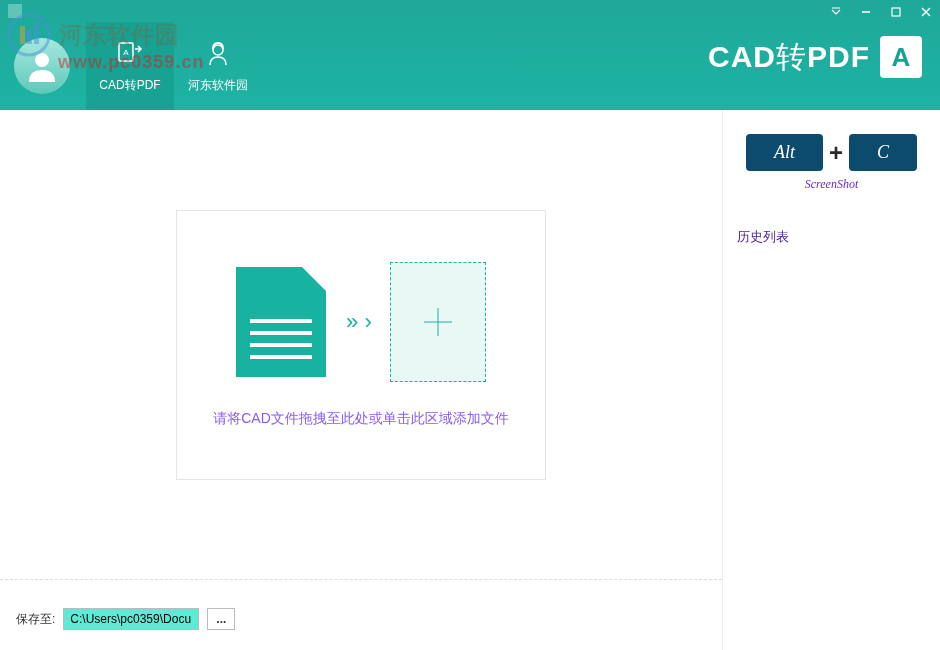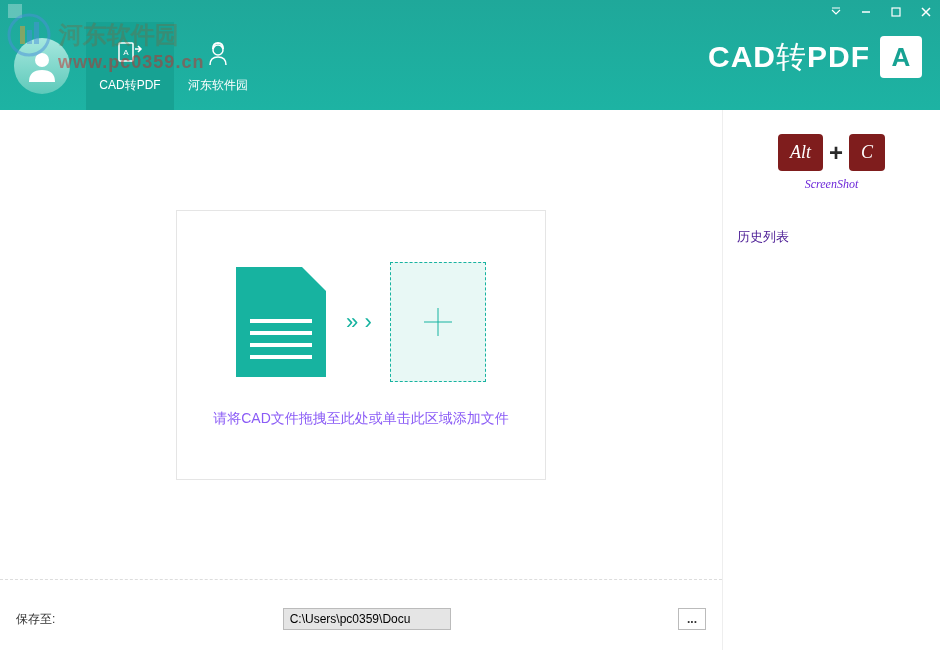--- a/index.html
+++ b/index.html
@@ -44,29 +44,29 @@
     .file-icon { width: 90px; height: 110px; background: #17b3a0; position: relative; }
     .file-icon::before { content: ''; position: absolute; top: 0; right: 0; width: 0; height: 0; border-left: 24px solid transparent; border-top: 24px solid #fff; }
     .file-icon::after { content: ''; position: absolute; top: 0; right: 0; width: 0; height: 0; border-left: 24px solid transparent; border-top: 24px solid rgba(0,0,0,0); }
     .file-lines { position: absolute; bottom: 18px; left: 14px; right: 14px; }
     .file-lines div { height: 4px; background: #fff; margin-top: 8px; }
     .arrows { color: #17b3a0; font-size: 22px; letter-spacing: -2px; }
     .plus-box { width: 96px; height: 120px; border: 1px dashed #17b3a0; background: #e8f8f5; display: flex; align-items: center; justify-content: center; }
     .plus-box svg { width: 44px; height: 44px; stroke: #17b3a0; stroke-width: 1; }
     .drop-hint { color: #8b5cf6; font-size: 14px; }
     
-    .footer { border-top: 1px dashed #ddd; padding: 28px 16px 20px; display: flex; align-items: center; gap: 8px; font-size: 12px; justify-content: space-between; }
+    .footer { border-top: 1px dashed #ddd; padding: 28px 16px 20px; display: flex; align-items: center; gap: 8px; font-size: 12px; }
     .footer-label { color: #333; }
-    .path-input { width: 168px; height: 22px; border: 1px solid #bbb; padding: 0 6px; font-size: 12px; background: #e5e5e5; }
+    .path-input { width: 136px; height: 22px; border: 1px solid #bbb; padding: 0 6px; font-size: 12px; background: #5eead4; }
     .browse-btn { width: 28px; height: 22px; border: 1px solid #bbb; background: #fff; cursor: pointer; display: flex; align-items: center; justify-content: center; font-weight: bold; color: #333; }
     
     .side-panel { width: 218px; border-left: 1px solid #eee; padding: 24px 14px; }
     .promo { display: flex; flex-direction: column; align-items: center; margin-bottom: 36px; }
     .promo-keys { display: flex; align-items: center; gap: 6px; }
-    .key-box { background: #7f1d1d; color: #fff; padding: 8px 12px; border-radius: 4px; font-size: 18px; font-family: "Comic Sans MS", cursive; font-style: italic; }
+    .key-box { background: #0c4a6e; color: #fff; padding: 8px 28px; border-radius: 4px; font-size: 18px; font-family: "Comic Sans MS", cursive; font-style: italic; }
     .key-plus { font-size: 24px; font-weight: bold; color: #2a2a2a; }
     .promo-label { font-family: "Comic Sans MS", cursive; font-style: italic; font-size: 12px; color: #6d28d9; margin-top: 6px; }
     .history-title { font-size: 13px; color: #4c1d95; }
   </style>
 </head>
 <body>
 
 <div class="header">
   <div class="title-bar">
     <div class="title-bar-icon"></div>

